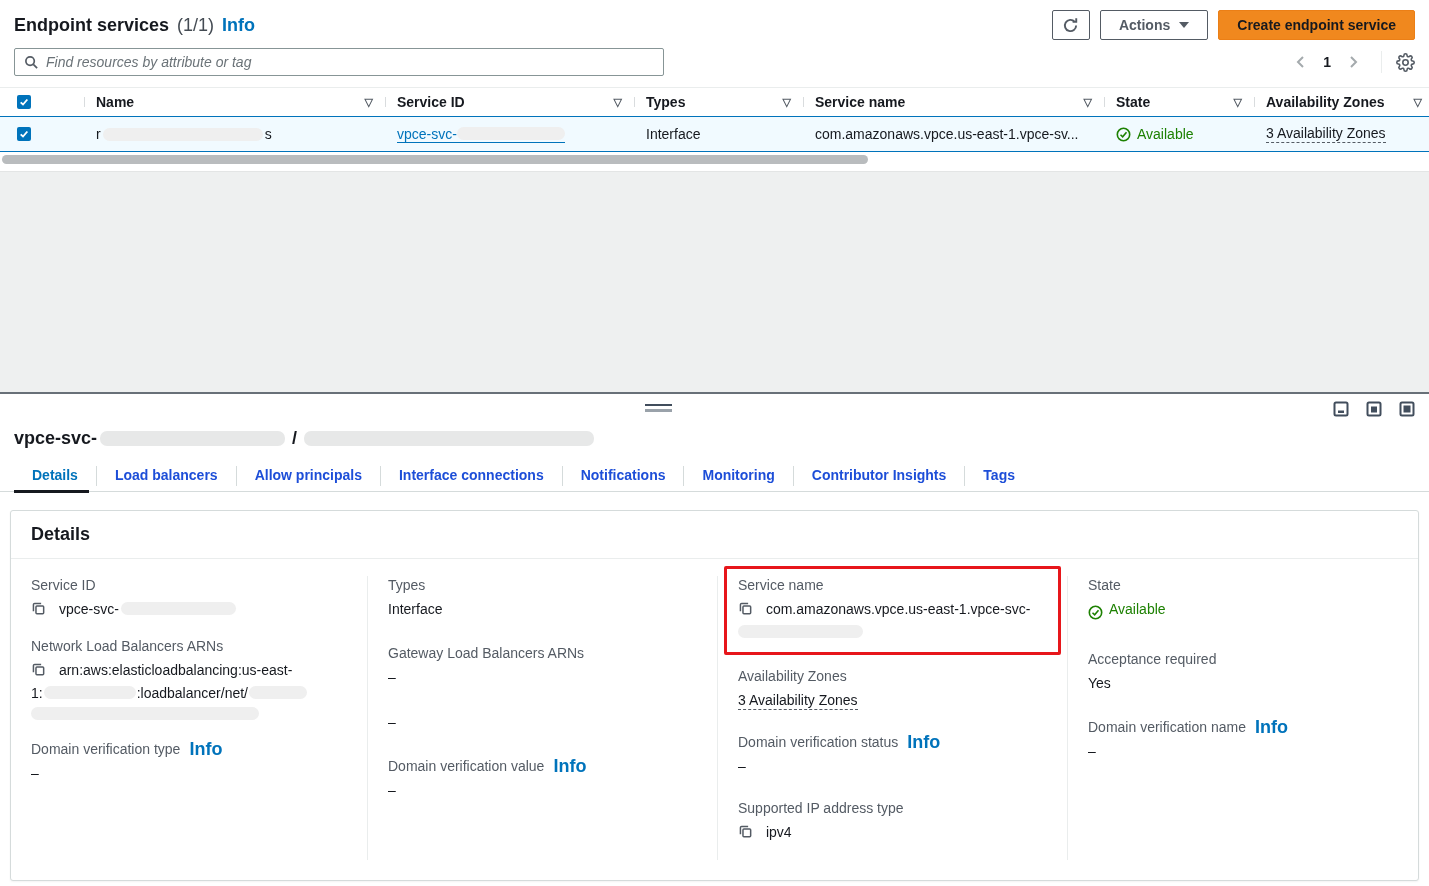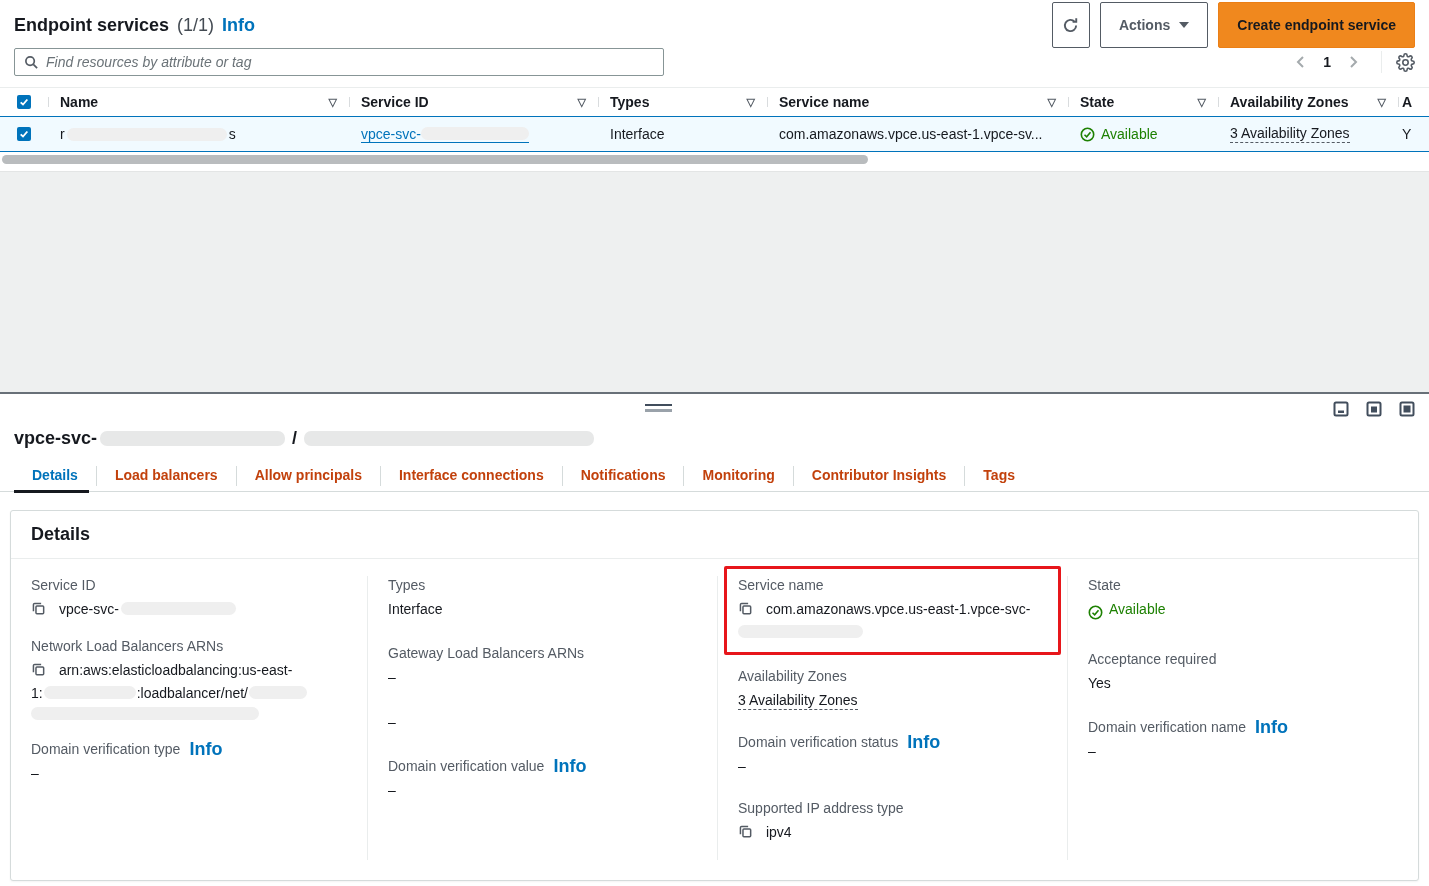--- a/index.html
+++ b/index.html
@@ -11,21 +11,21 @@
     background: #ffffff;
     position: relative;
   }
   
   .toolbar { display: flex; justify-content: space-between; align-items: center; padding: 10px 14px 0 14px; height: 40px; }
   .title-wrap { display: flex; align-items: baseline; gap: 8px; }
   .page-title { font-size: 18px; font-weight: 700; color: #16191f; }
   .page-count { font-size: 18px; font-weight: 400; color: #444b53; }
   .info-link { color: #0073bb; font-weight: 700; font-size: 18px; cursor: pointer; }
   .btn-group { display: flex; gap: 10px; align-items: center; }
-  .btn { height: 46px; border: 1px solid #545b64; background: #fff; color: #545b64;
+  .btn { height: 30px; border: 1px solid #545b64; background: #fff; color: #545b64;
          font-weight: 700; font-size: 14px; border-radius: 2px; padding: 0 18px;
          display: inline-flex; align-items: center; gap: 9px; cursor: pointer;
          font-family: "Liberation Sans", sans-serif; }
   .btn.icon-only { width: 38px; padding: 0; justify-content: center; }
   .btn.primary { background: #f0881e; border-color: #eb7f16; color: #16191f; }
   .caret-down { width: 0; height: 0; border-left: 5px solid transparent; border-right: 5px solid transparent; border-top: 6px solid #545b64; display: inline-block; }
   
   .filter-row { display: flex; justify-content: space-between; align-items: center; padding: 8px 14px 0 14px; height: 36px; }
   .search-box { width: 650px; height: 28px; border: 1px solid #879596; border-radius: 2px;
                 background: #fff; display: flex; align-items: center; padding: 0 9px; gap: 7px; }
@@ -37,21 +37,21 @@
   .page-num { font-weight: 700; font-size: 14px; color: #16191f; padding: 0 4px; }
   .pag-divider { width: 1px; height: 22px; background: #eaeded; margin: 0 10px; }
   .gear-btn { background: none; border: none; cursor: pointer; display: flex; align-items: center; }
   
   .table-card { margin-top: 11px; background: #fff; border-top: 1px solid #eaeded; }
   .tr { display: flex; align-items: center; overflow: hidden; }
   .thead { height: 28px; font-weight: 700; }
   .th, .td { flex: none; padding: 0 12px; position: relative; display: flex; align-items: center; overflow: hidden; white-space: nowrap; }
   .th:not(.w-check)::before { content: ''; position: absolute; left: 0; top: 3px; bottom: 3px; width: 1px; background: #d9dcde; }
   .w-check { width: 48px; justify-content: center; }
-  .w-name  { width: 301px; }
+  .w-name  { width: 301px; margin-left: 36px; }
   .w-sid   { width: 249px; }
   .w-types { width: 169px; }
   .w-sname { width: 301px; }
   .w-state { width: 150px; }
   .w-az    { width: 180px; }
   .w-acc   { width: 31px; padding: 0 4px; }
   .filter-icon { margin-left: auto; color: #545b64; font-size: 11px; cursor: pointer; padding-left: 8px; }
   .row-selected { height: 36px; background: #f1faff; border-top: 1px solid #0073bb; border-bottom: 1px solid #0073bb; }
   .checkbox { width: 14px; height: 14px; background: #0073bb; border-radius: 2px; display: inline-flex; align-items: center; justify-content: center; cursor: pointer; }
   .redact { display: inline-block; background: #e9eaea; border-radius: 7px; height: 13px; vertical-align: -1px; }
@@ -67,21 +67,21 @@
   .bottom-panel { border-top: 2px solid #687078; background: #fff; height: 491px; position: relative; }
   .split-handle { position: absolute; top: 10px; left: 645px; width: 27px; cursor: row-resize; }
   .split-handle .bar1 { height: 2px; background: #414d5c; margin-bottom: 3px; }
   .split-handle .bar2 { height: 3px; background: #9aa2aa; }
   .panel-controls { position: absolute; top: 7px; right: 14px; display: flex; gap: 17px; }
   .panel-controls svg { cursor: pointer; }
   .panel-title { padding: 34px 14px 0 14px; font-size: 18px; font-weight: 700; display: flex; align-items: center; gap: 7px; }
   .panel-title .redact { height: 15px; background: #e7e8e8; }
   
   .tabs { display: flex; align-items: center; margin-top: 12px; padding-left: 14px; border-bottom: 1px solid #d5dbdb; height: 31px; }
-  .tab { font-weight: 700; font-size: 14px; color: #c2410c; padding: 0 18px; height: 31px; line-height: 29px; position: relative; cursor: pointer; white-space: nowrap; }
+  .tab { font-weight: 700; font-size: 14px; color: #1d4ed8; padding: 0 18px; height: 31px; line-height: 29px; position: relative; cursor: pointer; white-space: nowrap; }
   .tab.active { color: #0073bb; }
   .tab.active::after { content: ''; position: absolute; left: 0; right: 7px; bottom: -1px; height: 3px; background: #16191f; }
   .tab-sep { width: 1px; height: 20px; background: #d5dbdb; }
   
   .details-card { margin: 18px 10px 0 10px; border: 1px solid #d5dbdb; border-radius: 3px; background: #fff; box-shadow: 0 1px 2px rgba(0,0,0,0.05); }
   .card-header { padding: 13px 20px; font-size: 18px; font-weight: 700; border-bottom: 1px solid #eaeded; }
   .card-body { display: flex; padding: 17px 0 20px 0; }
   .col { padding: 0 20px; }
   .col + .col { border-left: 1px solid #eaeded; }
   .col-1 { width: 356px; }

